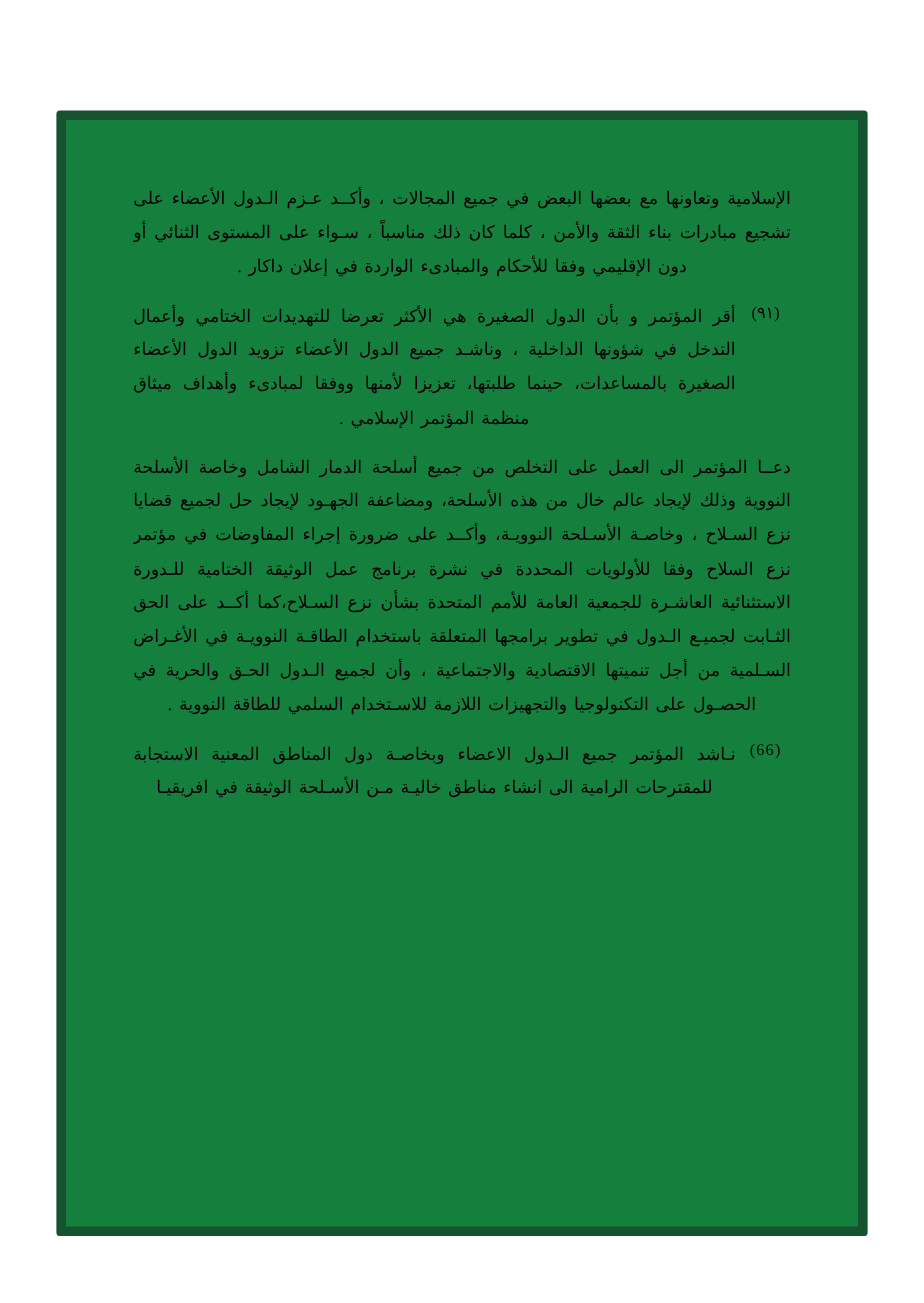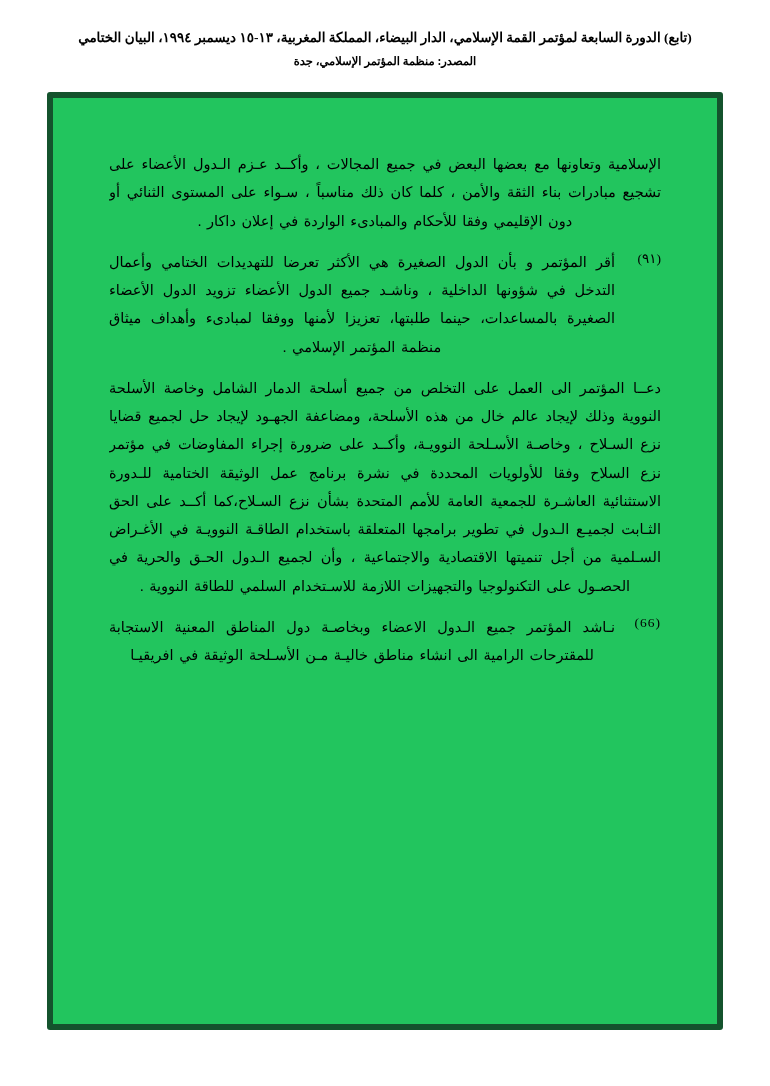--- a/index.html
+++ b/index.html
@@ -39,44 +39,44 @@
     margin-top: 5px;
     line-height: 1.5;
   }
   
   .frame {
     position: absolute;
     top: 92px;
     right: 47px;
     left: 47px;
     bottom: 56px;
-    border: 6px solid #14532d;
+    border: 8px solid #14532d;
     border-radius: 3px;
     box-sizing: border-box;
-    background: #22c55e;
+    background: #15803d;
   }
   .frame-inner {
     position: absolute;
     top: 52px;
     right: 56px;
     left: 56px;
     bottom: 10px;
     overflow: hidden;
   }
   
   .para {
     display: flex;
     flex-direction: row;
     direction: rtl;
     margin-bottom: 13px;
   }
   .para-num {
     flex: 0 0 42px;
     font-size: 13.5px;
-    text-align: right;
+    text-align: center;
     padding-top: 2px;
     padding-left: 4px;
     letter-spacing: 1px;
     white-space: nowrap;
   }
   .para-body {
     flex: 1 1 auto;
     font-size: 14.5px;
     line-height: 1.95;
     text-align: justify;
@@ -108,24 +108,20 @@
     text-align: center;
     font-size: 12.5px;
     letter-spacing: 1px;
   }
 </style>
 </head>
 <body>
 
 <div class="page">
 
-  <div class="header">
-    <div class="header-line1">(تابع) الدورة السابعة لمؤتمر القمة الإسلامي، الدار البيضاء، المملكة المغربية، ١٣-١٥ ديسمبر ١٩٩٤، البيان الختامي</div>
-    <div class="header-line2">المصدر:  منظمة المؤتمر الإسلامي، جدة</div>
-  </div>
 
   <div class="frame">
     <div class="frame-inner">
 
       <div class="para no-num first-block">
         <div class="para-body">الإسلامية وتعاونها مع بعضها البعض في جميع المجالات ، وأكــد عـزم الـدول الأعضاء على تشجيع مبادرات بناء الثقة والأمن ، كلما كان ذلك مناسباً ، سـواء على المستوى الثنائي أو دون الإقليمي وفقا للأحكام والمبادىء الواردة في إعلان داكار .</div>
       </div>
 
       <div class="para">
         <div class="para-num">(٩١)</div>

